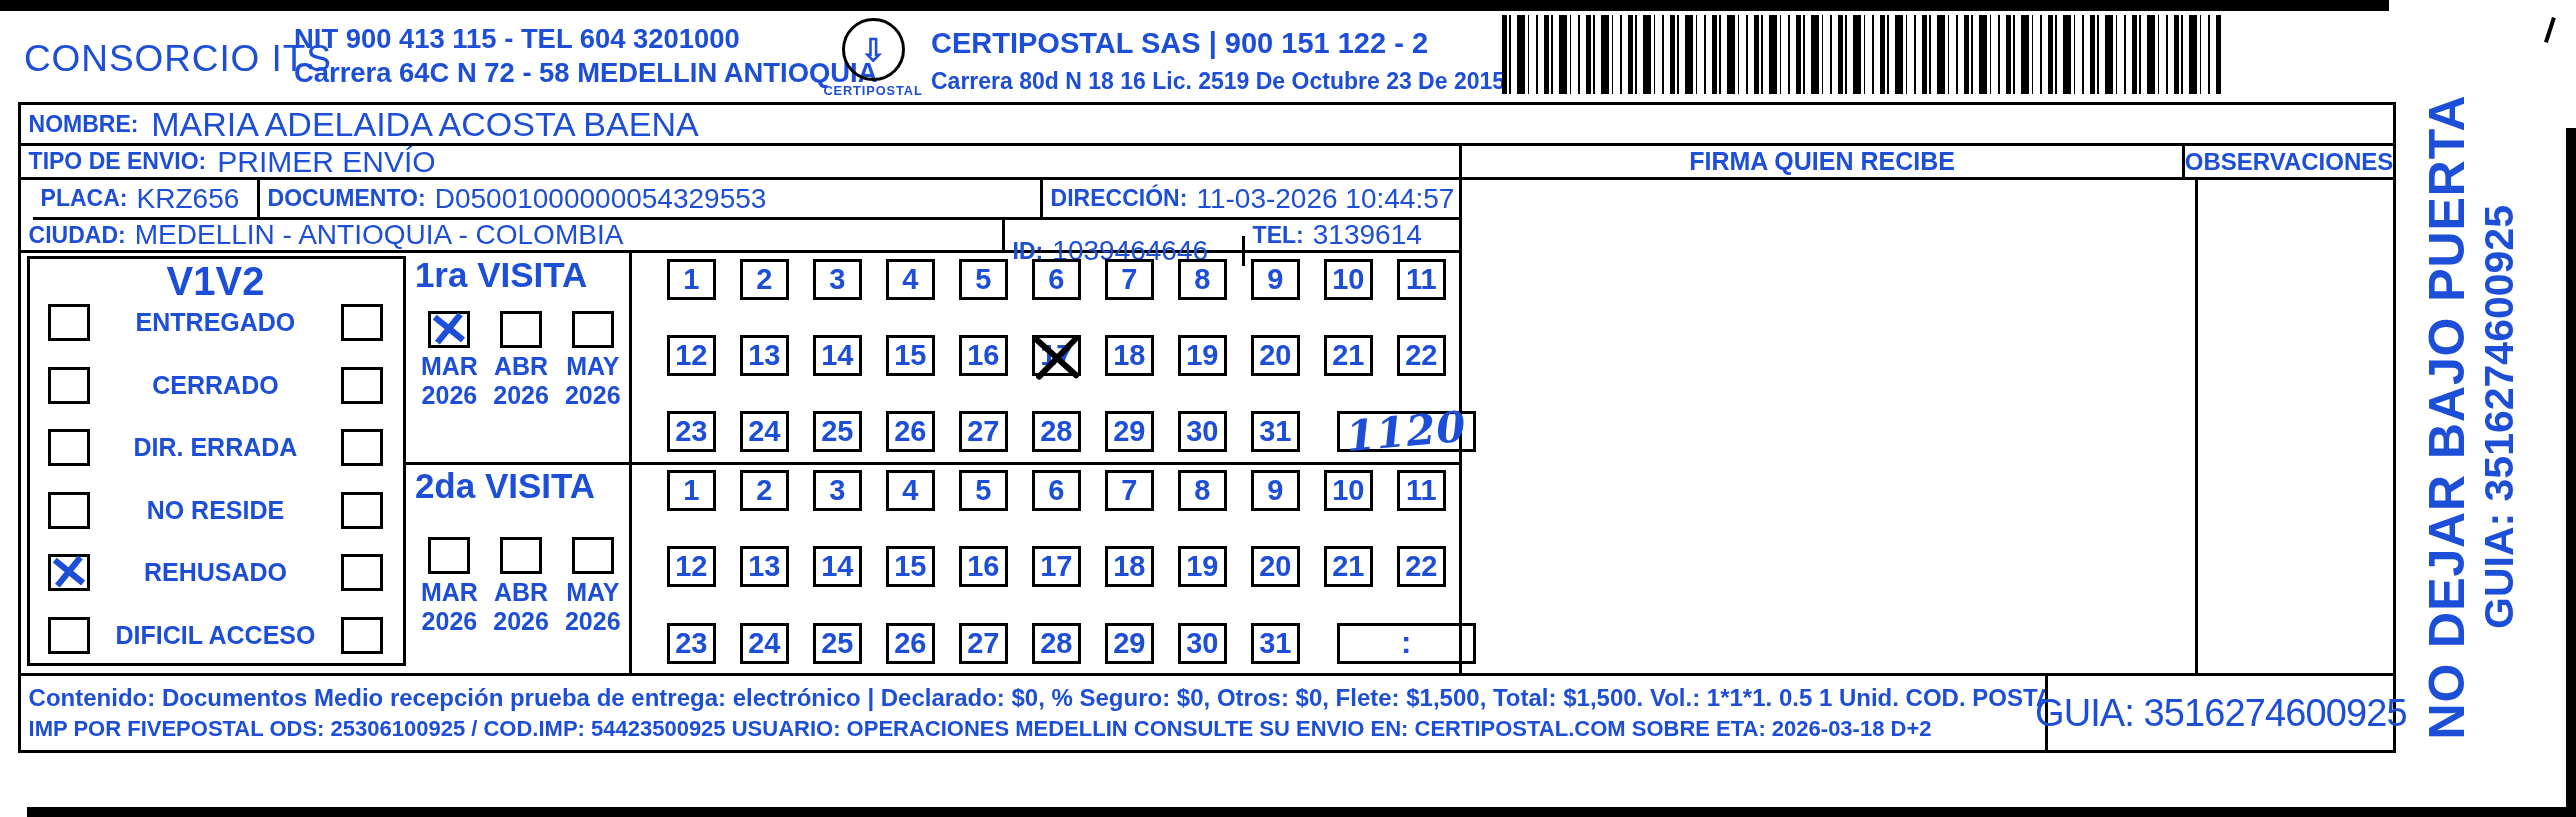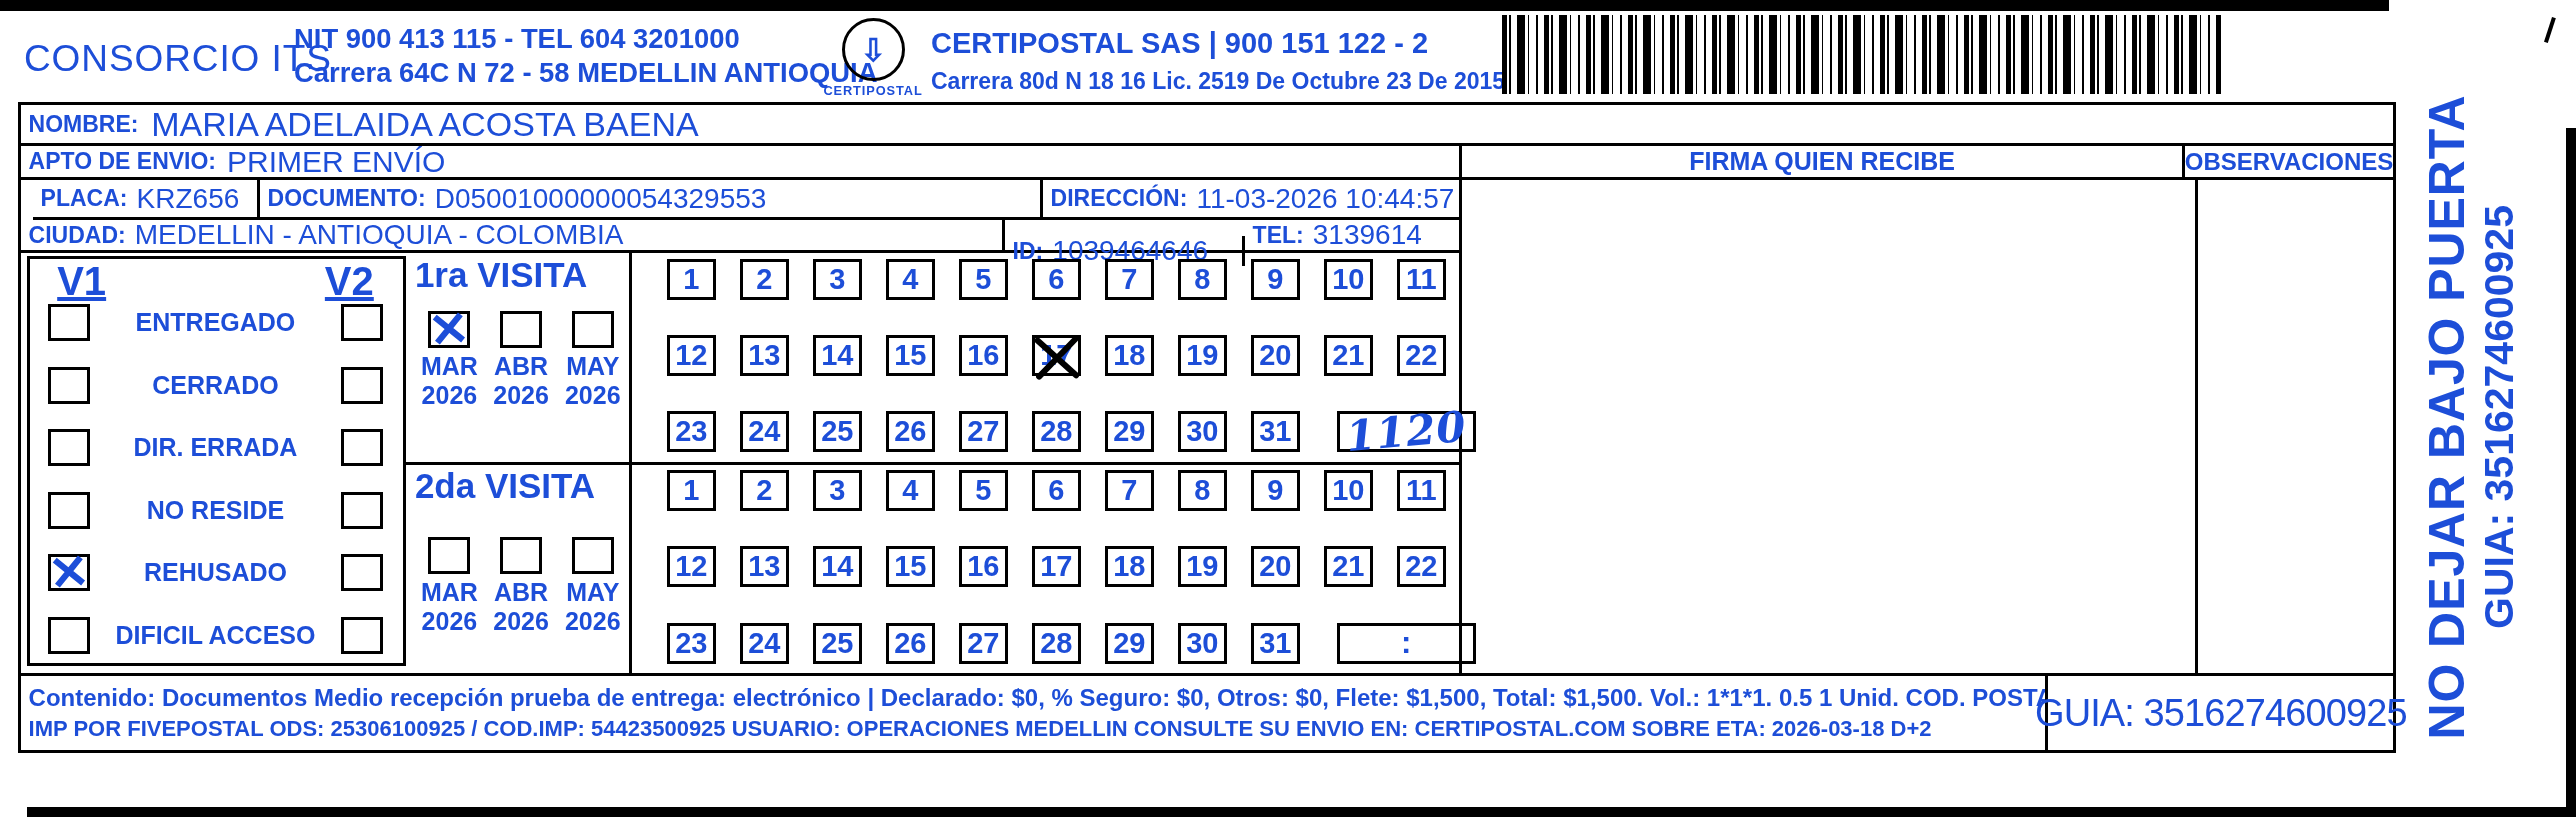--- a/index.html
+++ b/index.html
@@ -42,22 +42,22 @@
   .c-doc{width:783px;}
   .c-adm{flex:1;}
   .c-ciudad{width:984px;}
   .c-id{width:240px;margin-top:32px;}
   .c-tel{flex:1;}
   .val-m{font-size:28px;white-space:nowrap;}
   
   .visits{flex:1;display:flex;min-height:0;}
   .status-box{margin:2.7px 0 7.3px 5.5px;width:379px;border:3.7px solid #000;box-sizing:border-box;
               display:flex;flex-direction:column;flex-shrink:0;}
-  .v-headers{display:flex;justify-content:space-between;padding:1.8px 29px 0 27.4px;
-             font-size:40px;font-weight:bold;height:44px;line-height:42px;text-decoration:underline;}
+  .v-headers{display:flex;justify-content:center;padding:1.8px 29px 0 27.4px;
+             font-size:40px;font-weight:bold;height:44px;line-height:42px;}
   .st-rows{flex:1;display:flex;flex-direction:column;justify-content:space-between;padding:0 0 9.1px 0;}
   .st-row{display:flex;align-items:center;padding:0 20px 0 18.3px;}
   .cb{width:42px;height:37px;border:3.7px solid #000;box-sizing:border-box;position:relative;flex-shrink:0;}
   .cb .xmark{position:absolute;top:50%;left:50%;transform:translate(-50%,-54%) rotate(-6deg);
              font-size:48px;font-weight:bold;line-height:0;}
   .st-label{flex:1;text-align:center;font-size:25px;font-weight:bold;}
   .visit-area{flex:1;display:flex;flex-direction:column;min-width:0;}
   .sect{flex:1;display:flex;min-height:0;}
   .sect-top{border-bottom:3.7px solid #000;}
   .v-label-col{width:226px;border-right:3.7px solid #000;box-sizing:border-box;padding:1.8px 0 0 9.1px;flex-shrink:0;}
@@ -135,21 +135,21 @@
     <div class="row r-nombre">
       <span class="lbl">NOMBRE:</span>
       <span class="val val-big">MARIA ADELAIDA ACOSTA BAENA</span>
     </div>
 
 
     <div class="mid">
       <div class="left-col">
 
         <div class="row r-tipo">
-          <span class="lbl">APTO DE ENVIO:</span>
+          <span class="lbl">TIPO DE ENVIO:</span>
           <span class="val" style="font-size:30px;">PRIMER ENVÍO</span>
         </div>
 
         <div class="row r4">
           <div class="cell br c-placa">
             <span class="lbl">PLACA:</span>
             <span class="val-m">KRZ656</span>
           </div>
           <div class="cell br c-doc">
             <span class="lbl">DOCUMENTO:</span>

